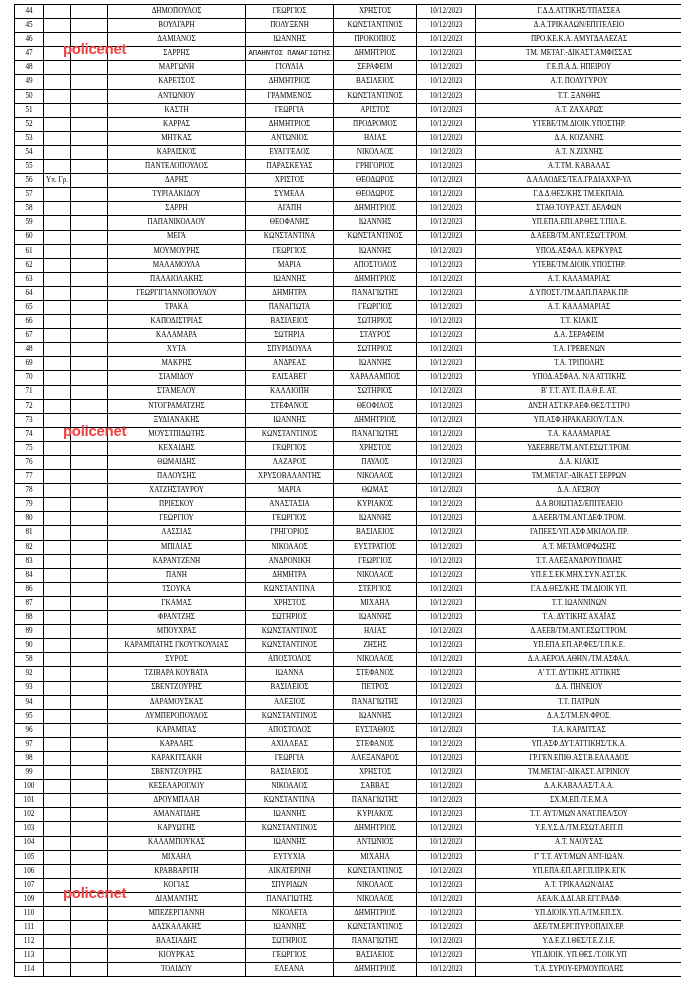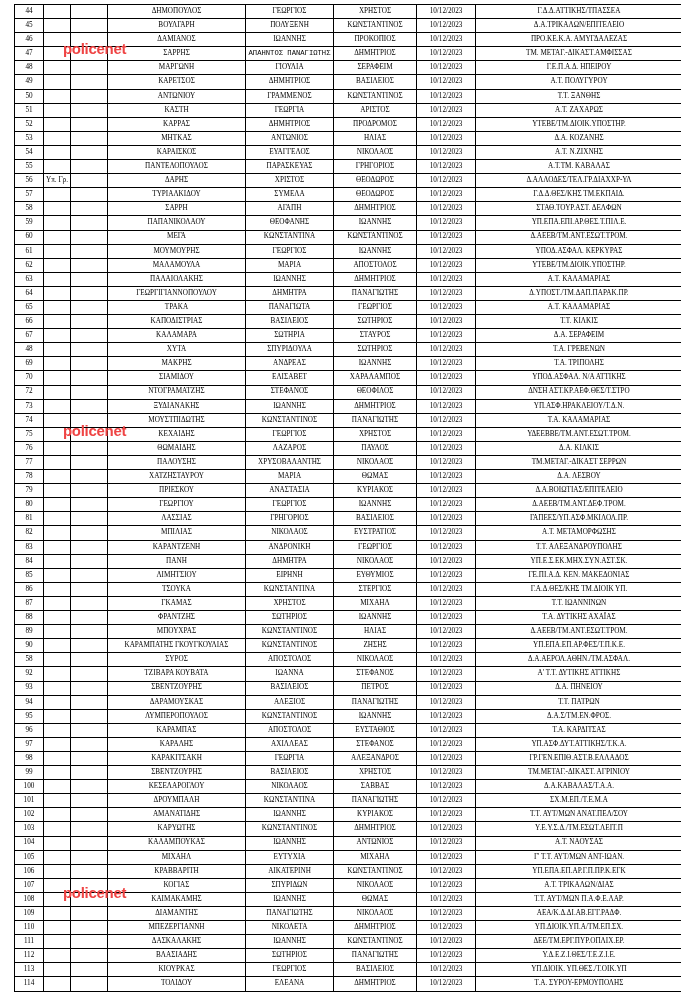--- a/index.html
+++ b/index.html
@@ -335,20 +335,30 @@
           <td class="c-num">70</td>
           <td class="c-note"></td>
           <td class="c-blank"></td>
           <td class="c-last">ΣΙΑΜΙΔΟΥ</td>
           <td class="c-first">ΕΛΙΣΑΒΕΤ</td>
           <td class="c-father">ΧΑΡΑΛΑΜΠΟΣ</td>
           <td class="c-date">10/12/2023</td>
           <td class="c-unit">ΥΠΟΔ.ΑΣΦΑΛ. Ν/Α ΑΤΤΙΚΗΣ</td>
         </tr>
         <tr>
+          <td class="c-num">71</td>
+          <td class="c-note"></td>
+          <td class="c-blank"></td>
+          <td class="c-last">ΣΤΑΜΕΛΟΥ</td>
+          <td class="c-first">ΚΑΛΛΙΟΠΗ</td>
+          <td class="c-father">ΣΩΤΗΡΙΟΣ</td>
+          <td class="c-date">10/12/2023</td>
+          <td class="c-unit">Β' Τ.Τ. ΑΥΤ. Π.Α.Θ.Ε. ΑΤ.</td>
+        </tr>
+        <tr>
           <td class="c-num">72</td>
           <td class="c-note"></td>
           <td class="c-blank"></td>
           <td class="c-last">ΝΤΟΓΡΑΜΑΤΖΗΣ</td>
           <td class="c-first">ΣΤΕΦΑΝΟΣ</td>
           <td class="c-father">ΘΕΟΦΙΛΟΣ</td>
           <td class="c-date">10/12/2023</td>
           <td class="c-unit">ΔΝΣΗ ΑΣΤ.ΚΡ.ΑΕΦ.ΘΕΣ/Τ.ΣΤΡΟ</td>
         </tr>
         <tr>
@@ -465,30 +475,20 @@
           <td class="c-num">84</td>
           <td class="c-note"></td>
           <td class="c-blank"></td>
           <td class="c-last">ΠΑΝΗ</td>
           <td class="c-first">ΔΗΜΗΤΡΑ</td>
           <td class="c-father">ΝΙΚΟΛΑΟΣ</td>
           <td class="c-date">10/12/2023</td>
           <td class="c-unit">ΥΠ.Ε.Σ.ΕΚ.ΜΗΧ.ΣΥΝ.ΑΣΤ.ΣΚ.</td>
         </tr>
         <tr>
-          <td class="c-num">85</td>
-          <td class="c-note"></td>
-          <td class="c-blank"></td>
-          <td class="c-last">ΛΙΜΗΤΣΙΟΥ</td>
-          <td class="c-first">ΕΙΡΗΝΗ</td>
-          <td class="c-father">ΕΥΘΥΜΙΟΣ</td>
-          <td class="c-date">10/12/2023</td>
-          <td class="c-unit">ΓΕ.ΠΙ.Α.Δ. ΚΕΝ. ΜΑΚΕΔΟΝΙΑΣ</td>
-        </tr>
-        <tr>
           <td class="c-num">86</td>
           <td class="c-note"></td>
           <td class="c-blank"></td>
           <td class="c-last">ΤΣΟΥΚΑ</td>
           <td class="c-first">ΚΩΝΣΤΑΝΤΙΝΑ</td>
           <td class="c-father">ΣΤΕΡΓΙΟΣ</td>
           <td class="c-date">10/12/2023</td>
           <td class="c-unit">Γ.Α.Δ.ΘΕΣ/ΚΗΣ ΤΜ.ΔΙΟΙΚ ΥΠ.</td>
         </tr>
         <tr>
@@ -693,30 +693,20 @@
         </tr>
         <tr>
           <td class="c-num">107</td>
           <td class="c-note"></td>
           <td class="c-blank"></td>
           <td class="c-last">ΚΟΓΙΑΣ</td>
           <td class="c-first">ΣΠΥΡΙΔΩΝ</td>
           <td class="c-father">ΝΙΚΟΛΑΟΣ</td>
           <td class="c-date">10/12/2023</td>
           <td class="c-unit">Α.Τ. ΤΡΙΚΑΛΩΝ/ΔΙΑΣ</td>
-        </tr>
-        <tr>
-          <td class="c-num">108</td>
-          <td class="c-note"></td>
-          <td class="c-blank"></td>
-          <td class="c-last">ΚΑΙΜΑΚΑΜΗΣ</td>
-          <td class="c-first">ΙΩΑΝΝΗΣ</td>
-          <td class="c-father">ΘΩΜΑΣ</td>
-          <td class="c-date">10/12/2023</td>
-          <td class="c-unit">Τ.Τ. ΑΥΤ/ΜΩΝ Π.Α.Φ.Ε.ΛΑΡ.</td>
         </tr>
         <tr>
           <td class="c-num">109</td>
           <td class="c-note"></td>
           <td class="c-blank"></td>
           <td class="c-last">ΔΙΑΜΑΝΤΗΣ</td>
           <td class="c-first">ΠΑΝΑΓΙΩΤΗΣ</td>
           <td class="c-father">ΝΙΚΟΛΑΟΣ</td>
           <td class="c-date">10/12/2023</td>
           <td class="c-unit">ΑΕΑ/Κ.Δ.ΔΙ.ΑΒ.ΕΓΓ.ΡΑΔΦ.</td>

